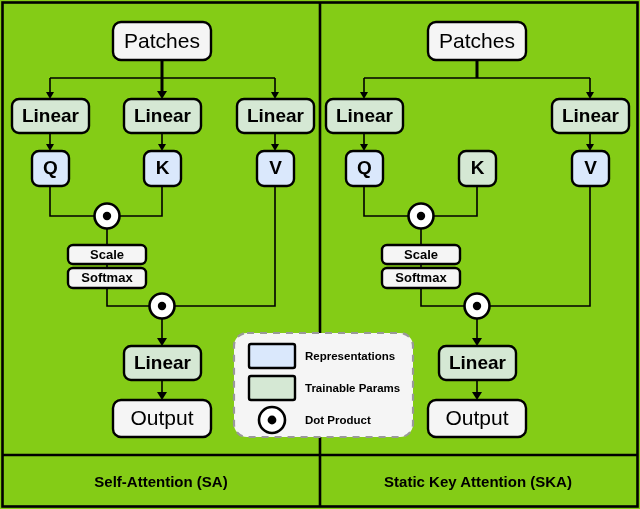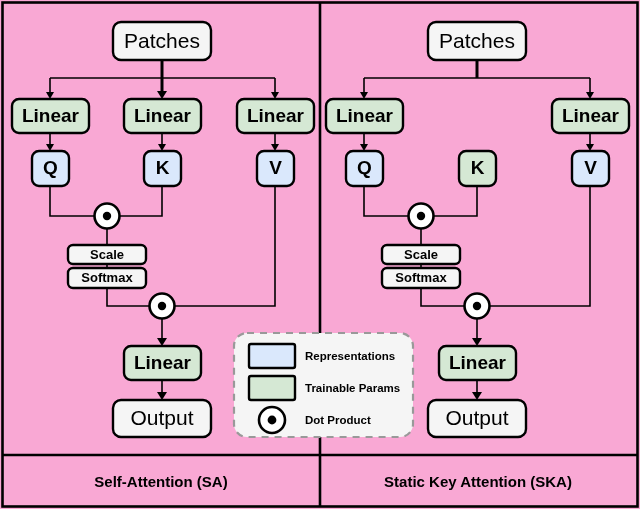--- a/index.html
+++ b/index.html
@@ -8,21 +8,21 @@
     padding: 0;
     background: #ffffff;
   }
   body {
     font-family: "Liberation Sans", sans-serif;
   }
   #figure {
     position: relative;
     width: 640px;
     height: 509px;
-    background: #f9a8d4;
+    background: #84cc16;
     box-sizing: border-box;
     overflow: hidden;
   }
   #figure svg {
     position: absolute;
     left: 0;
     top: 0;
   }
   .nodeLabel {
     font-family: "Liberation Sans", sans-serif;

